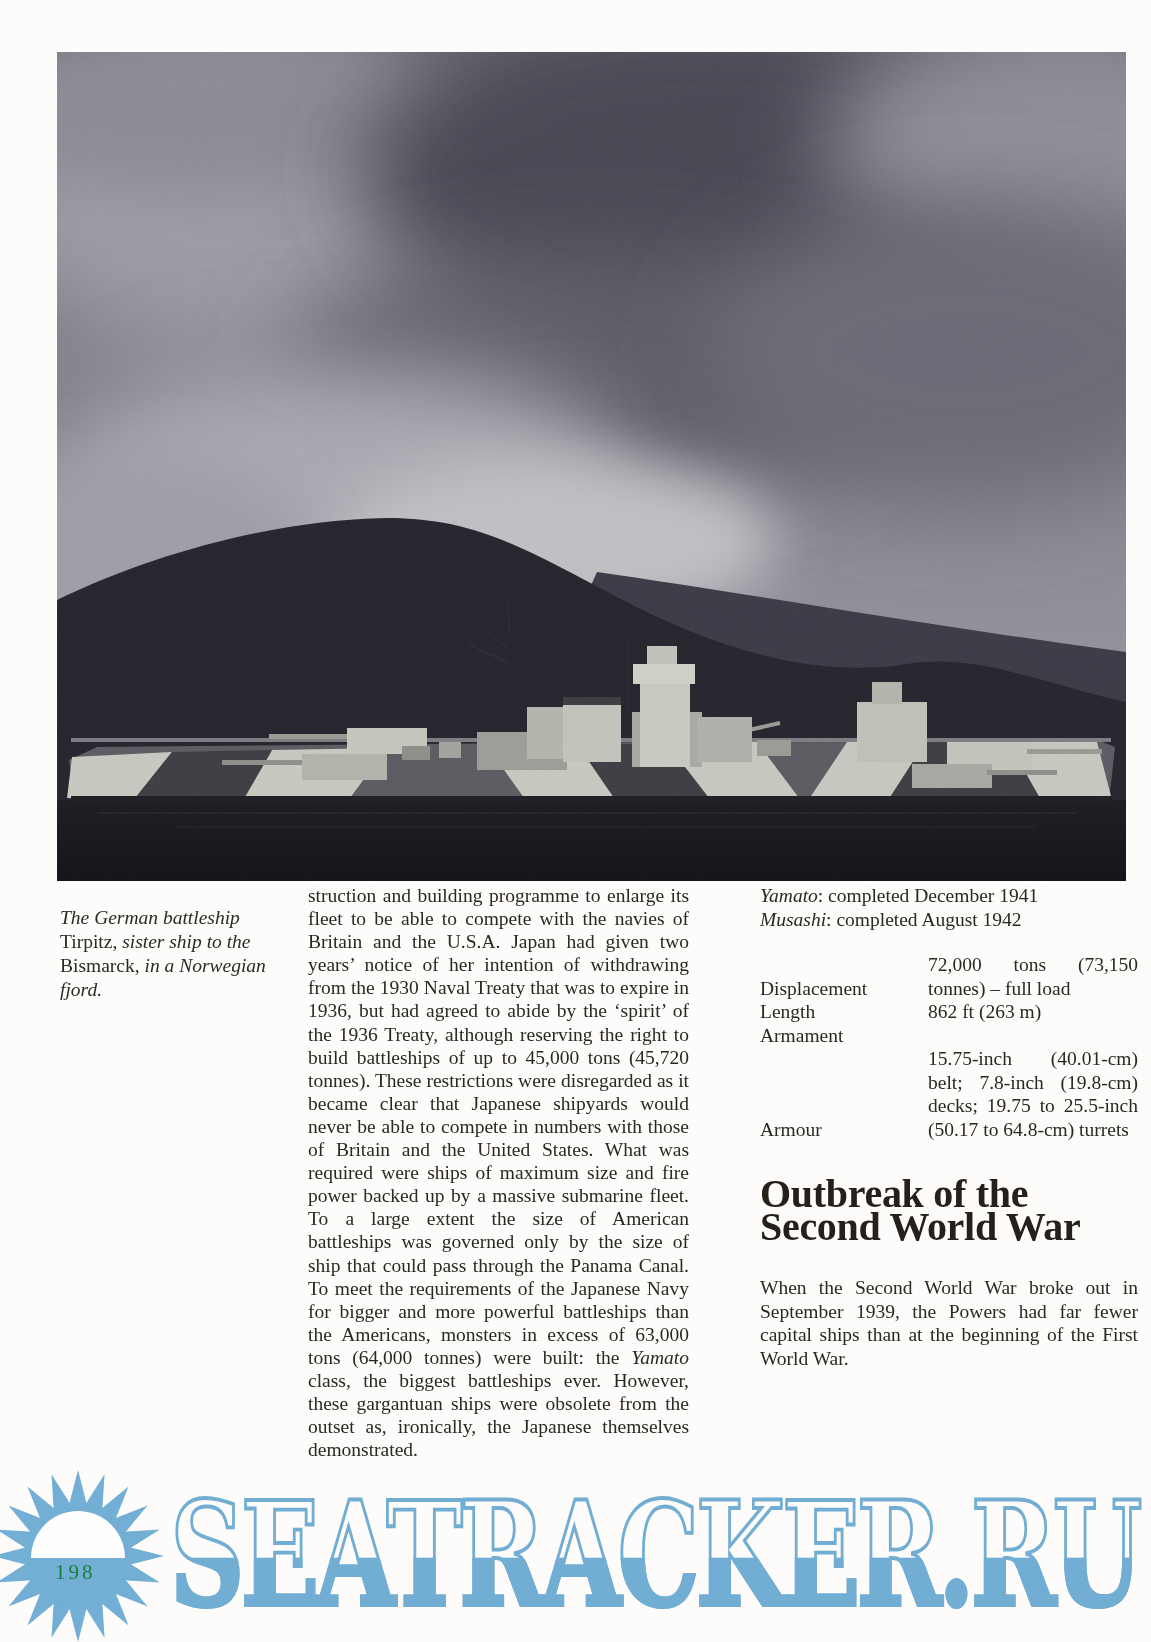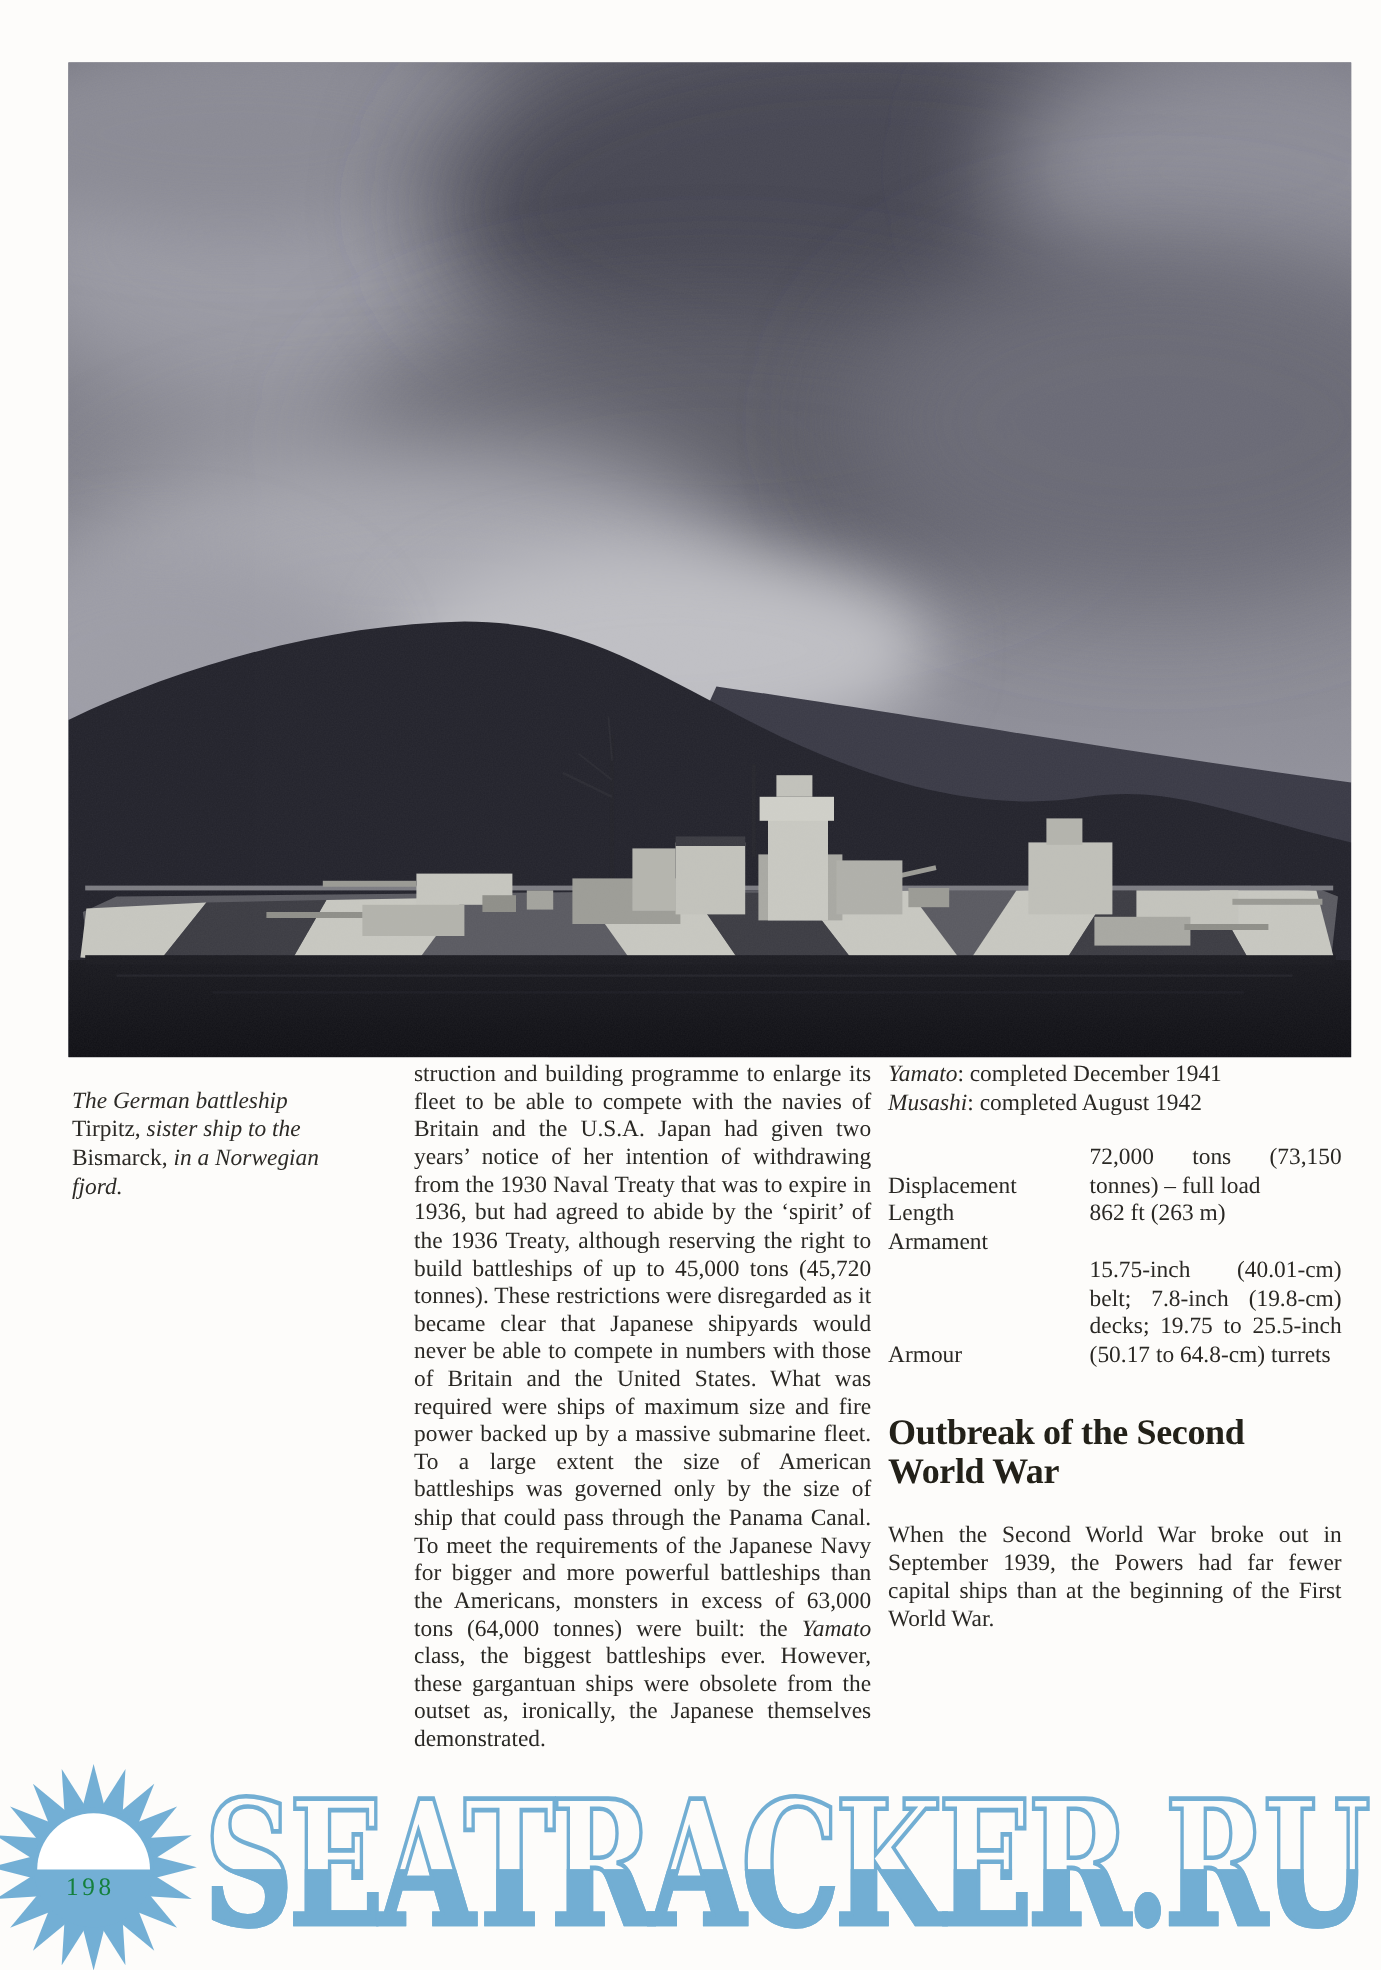--- a/index.html
+++ b/index.html
@@ -17,36 +17,36 @@
   .photo-frame svg{display:block;width:100%;height:100%;}
   
   .caption{
     position:absolute;left:60px;top:886px;width:228px;z-index:2;
     font-size:19.5px;line-height:24px;font-style:italic;color:#2c2a26;
   }
   .caption .roman{font-style:normal;}
   
   .col-main{
     position:absolute;left:308px;top:884px;width:381px;z-index:2;
-    font-size:19.5px;line-height:23.1px;text-align:justify;margin-left:37px;
+    font-size:19.5px;line-height:23.1px;text-align:justify;
   }
   .col-main .italic{font-style:italic;}
   
   .col-right{
-    position:absolute;left:740px;top:884px;width:378px;z-index:2;
+    position:absolute;left:760px;top:884px;width:378px;z-index:2;
     font-size:19.5px;line-height:23.5px;
   }
   .completed-line .ship{font-style:italic;}
   .spec-table{margin-top:22px;}
   .spec-row{display:flex;align-items:flex-end;}
   .spec-label{width:168px;flex:none;}
   .spec-value{flex:1;text-align:justify;}
   .section-heading{
     margin-top:36px;width:352px;
-    font-size:30px;line-height:33px;font-weight:bold;letter-spacing:-0.3px;color:#232119;
+    font-size:40px;line-height:33px;font-weight:bold;letter-spacing:-0.3px;color:#232119;
   }
   .section-para{margin-top:12px;text-align:justify;}
   
   .watermark{position:absolute;left:0;top:1440px;width:1032px;height:202px;z-index:5;pointer-events:none;}
   .wm-text{
     position:absolute;left:170px;top:43px;white-space:nowrap;
     font-family:"DejaVu Serif", serif;font-weight:700;
     font-size:112px;line-height:1;letter-spacing:-4px;
     transform:scale(0.92,1.28);transform-origin:left top;
     color:transparent;

